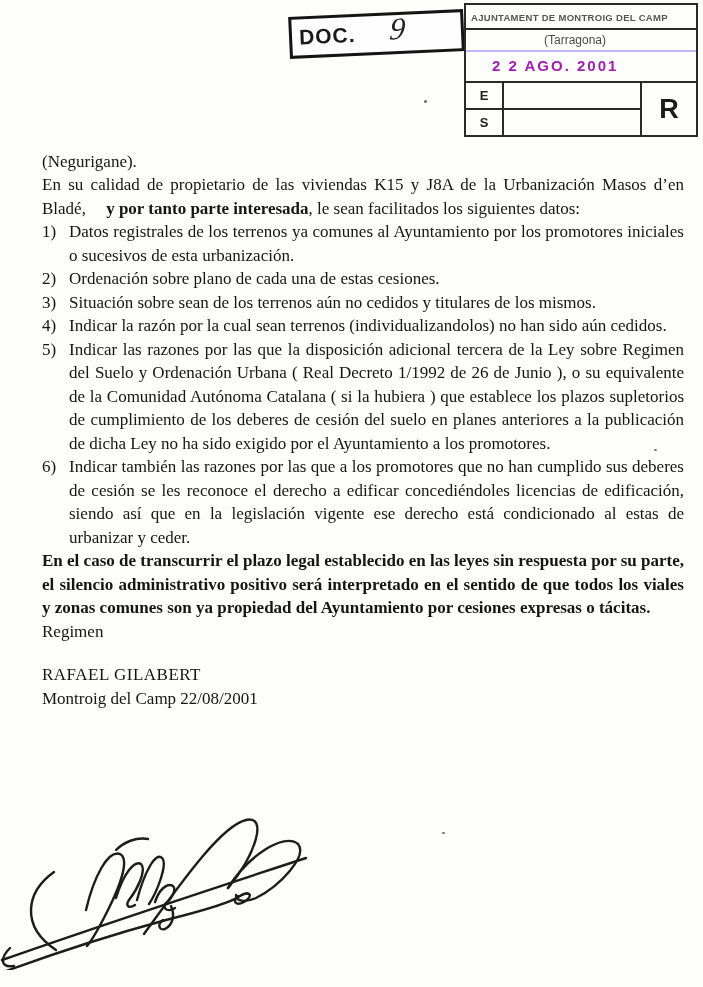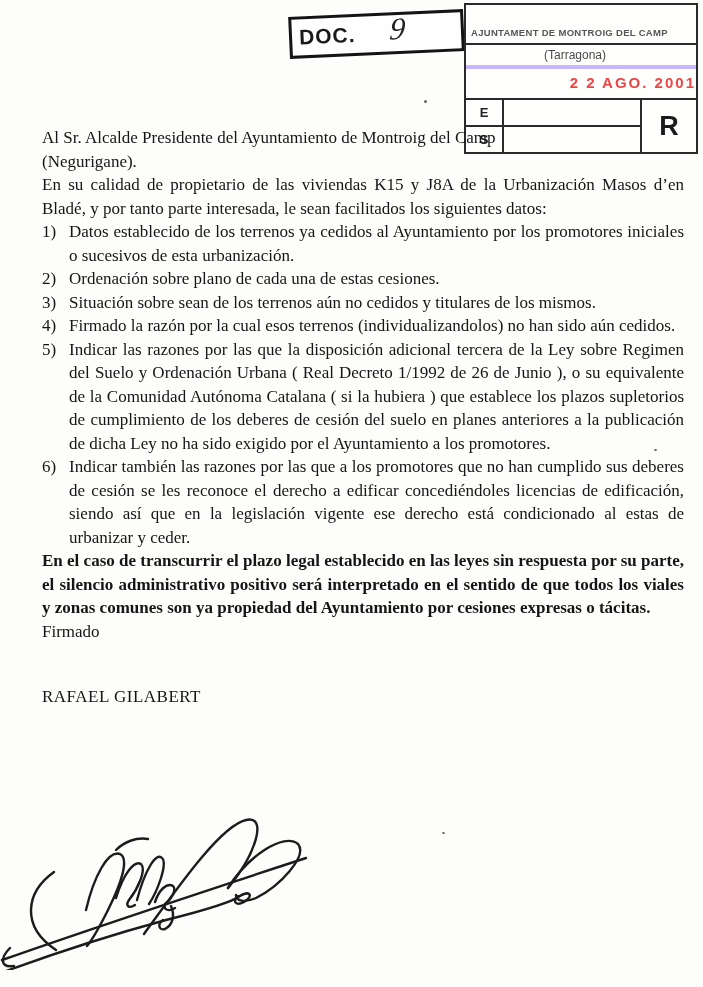--- a/index.html
+++ b/index.html
@@ -38,32 +38,32 @@
   
   .registry-stamp {
     position:absolute; left:464px; top:3px; width:230px;
     border:2.5px solid #2a2a2a;
     font-family:"Liberation Sans", sans-serif;
     background:rgba(255,255,255,0.6);
   }
   .rs-title {
     border-bottom:2px solid #2a2a2a;
     font-size:9.5px; font-weight:bold; color:#555;
-    padding:22px 3px 5px 5px; letter-spacing:0.3px;
+    padding:7px 3px 5px 5px; letter-spacing:0.3px;
     white-space:nowrap; overflow:hidden;
   }
   .rs-sub {
-    border-bottom:4px solid #c4b5fd;
+    border-bottom:2px solid #c4b5fd;
     text-align:center; font-size:12px; color:#4a4a4a;
     padding:3px 12px 3px 0;
   }
   .rs-date {
     border-bottom:2px solid #2a2a2a;
-    font-size:15px; font-weight:bold; color:#ef4444;
-    padding:5px 0 7px 26px; letter-spacing:2px;text-align:right;
+    font-size:15px; font-weight:bold; color:#a21caf;
+    padding:5px 0 7px 26px; letter-spacing:2px;
   }
   .rs-grid { display:flex; height:52px; }
   .rs-left { width:36px; border-right:2px solid #2a2a2a; display:flex; flex-direction:column; }
   .rs-cell-top { flex:1; border-bottom:2px solid #2a2a2a; }
   .rs-cell-bottom { flex:1; }
   .rs-left .rs-cell-top, .rs-left .rs-cell-bottom {
     display:flex; align-items:center; justify-content:center;
     font-size:13px; font-weight:bold; color:#222;
   }
   .rs-mid { flex:1; border-right:2px solid #2a2a2a; display:flex; flex-direction:column; }
@@ -75,28 +75,28 @@
   
   .body {
     position:absolute; left:42px; top:126px; width:642px;
     font-size:17px; line-height:23.5px;
   }
   .body p { margin:0; }
   .addressee { margin-bottom:49px; }
   .sender { margin-bottom:21px; }
   .solicita { }
   .intro { text-align:justify; margin-bottom:14px; }
-  .intro b { font-weight:normal; }
+  .intro b { font-weight:bold;margin-left:16px; }
   .items { }
   .item { display:flex; }
   .item-num { width:27px; flex-shrink:0; }
   .item-text { flex:1; text-align:justify; }
   .closing { text-align:justify;font-weight:bold; }
   .firmado { margin-top:8px; }
-  .sign-block { margin-top:42px; }
+  .sign-block { margin-top:20px; }
   .signer-name { letter-spacing:0.5px; }
 
   
   .signature {
     position:absolute; left:-6px; top:798px;
     width:336px; height:172px;
     pointer-events:none;
   }
   .signature path {
     fill:none; stroke:#1c1c1c; stroke-width:2.4; stroke-linecap:round;
@@ -128,63 +128,64 @@
         <div class="rs-cell-top"></div>
         <div class="rs-cell-bottom"></div>
       </div>
       <div class="rs-r">R</div>
     </div>
   </div>
 
   <div class="body">
 
     <p class="addressee">
-      <span>Al Sr. Alcalde Presidente del Ayuntamiento de Montroig del Camp</span><br>
+      <br>
       <span>(Negurigane).</span>
     </p>
 
 
 
     <p class="intro">
       <span>En su calidad de propietario de las viviendas K15 y J8A de la Urbanización Masos d’en Bladé, </span><b>y por tanto parte interesada</b><span>, le sean facilitados los siguientes datos:</span>
     </p>
 
     <div class="items">
       <div class="item">
         <span class="item-num">1)</span>
-        <span class="item-text">Datos establecido de los terrenos ya cedidos al Ayuntamiento por los promotores iniciales o sucesivos de esta urbanización.</span>
+        <span class="item-text">Datos registrales de los terrenos ya comunes al Ayuntamiento por los promotores iniciales o sucesivos de esta urbanización.</span>
       </div>
       <div class="item">
         <span class="item-num">2)</span>
         <span class="item-text">Ordenación sobre plano de cada una de estas cesiones.</span>
       </div>
       <div class="item">
         <span class="item-num">3)</span>
         <span class="item-text">Situación sobre sean de los terrenos aún no cedidos y titulares de los mismos.</span>
       </div>
       <div class="item">
         <span class="item-num">4)</span>
-        <span class="item-text">Firmado la razón por la cual esos terrenos (individualizandolos) no han sido aún cedidos.</span>
+        <span class="item-text">Indicar la razón por la cual sean terrenos (individualizandolos) no han sido aún cedidos.</span>
       </div>
       <div class="item">
         <span class="item-num">5)</span>
         <span class="item-text">Indicar las razones por las que la disposición adicional tercera de la Ley sobre Regimen del Suelo y Ordenación Urbana ( Real Decreto 1/1992 de 26 de Junio ), o su equivalente de la Comunidad Autónoma Catalana ( si la hubiera ) que establece los plazos supletorios de cumplimiento de los deberes de cesión del suelo en planes anteriores a la publicación de dicha Ley no ha sido exigido por el Ayuntamiento a los promotores.</span>
       </div>
       <div class="item">
         <span class="item-num">6)</span>
         <span class="item-text">Indicar también las razones por las que a los promotores que no han cumplido sus deberes de cesión se les reconoce el derecho a edificar concediéndoles licencias de edificación, siendo así que en la legislación vigente ese derecho está condicionado al estas de urbanizar y ceder.</span>
       </div>
     </div>
 
     <p class="closing">En el caso de transcurrir el plazo legal establecido en las leyes sin respuesta por su parte, el silencio administrativo positivo será interpretado en el sentido de que todos los viales y zonas comunes son ya propiedad del Ayuntamiento por cesiones expresas o tácitas.</p>
 
-    <p class="firmado">Firmado</p>
+    <p class="firmado">Regimen</p>
 
     <div class="sign-block">
       <div class="signer-name">RAFAEL GILABERT</div>
+      <div>Montroig del Camp 22/08/2001</div>
     </div>
 
   </div>
 
   <svg class="signature" viewBox="0 0 336 172" aria-hidden="true">
     <path d="M122 52 C130 44 142 39 154 41"></path>
     <path d="M92 112 C100 78 114 52 126 56 C136 61 126 88 114 112 C106 128 99 141 93 148"></path>
     <path d="M122 100 C130 74 141 62 147 66 C153 72 143 92 135 102 C131 108 135 111 141 107"></path>
     <path d="M143 102 C151 72 162 54 168 60 C174 66 163 94 155 106"></path>
     <path d="M161 104 C165 92 173 84 179 88 C183 92 177 102 171 106 C169 112 175 114 181 110"></path>

